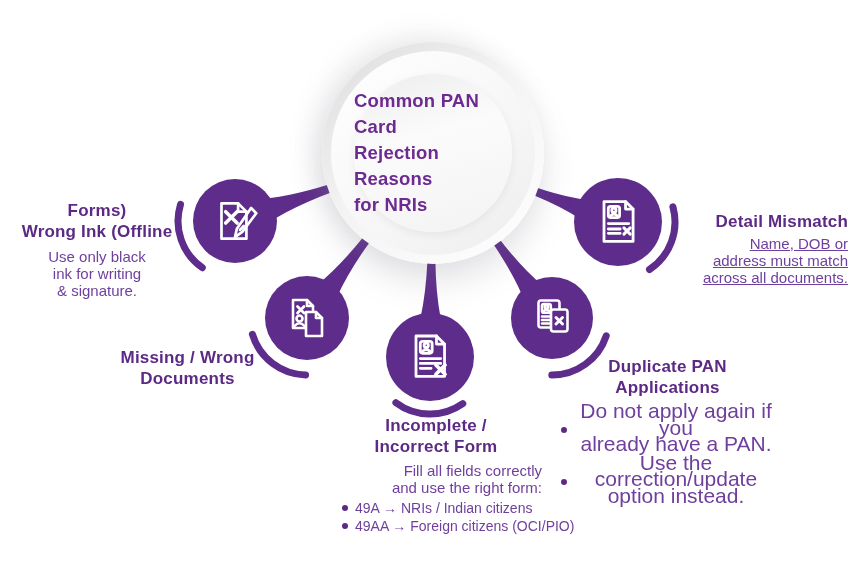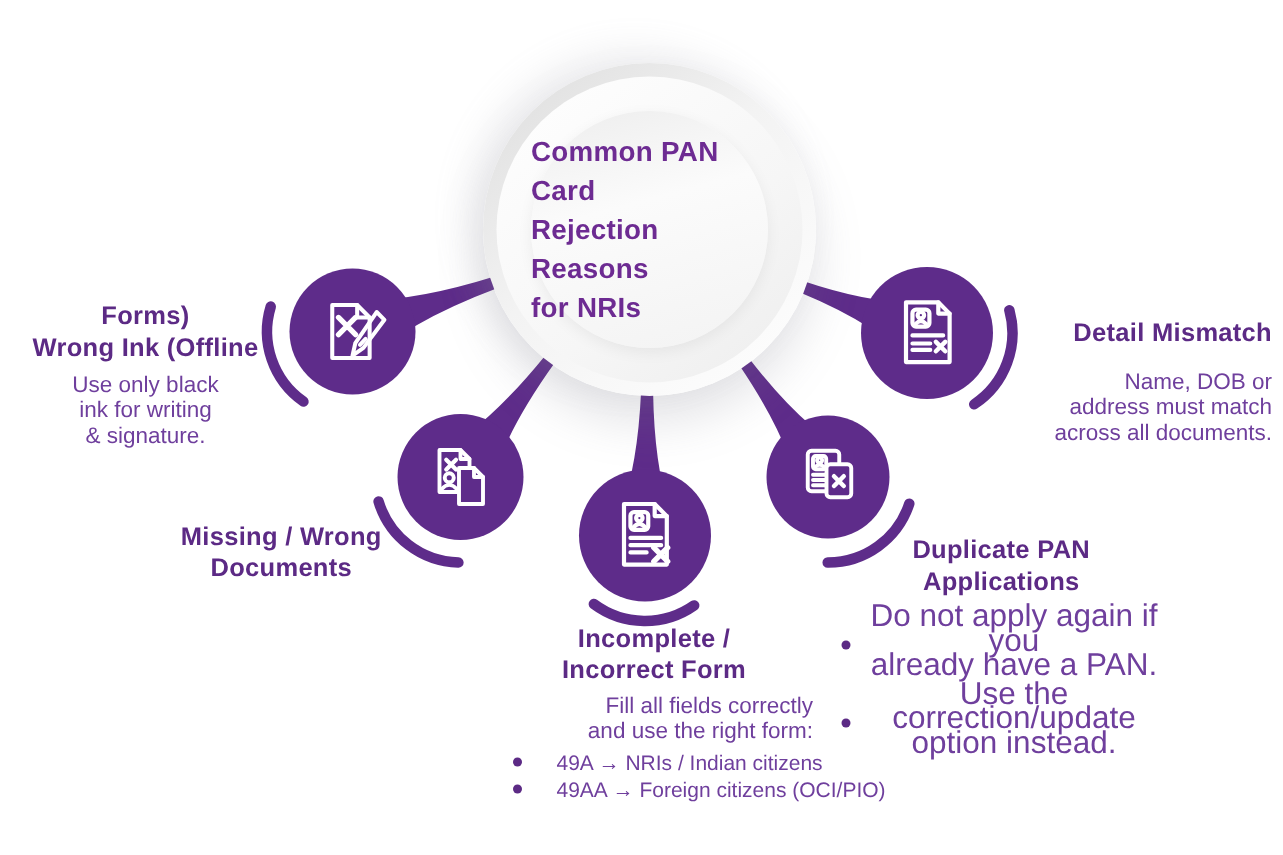--- a/index.html
+++ b/index.html
@@ -40,25 +40,25 @@
   .tblock{position:absolute;text-align:center;}
   .h{font-size:17px;line-height:21px;font-weight:700;color:var(--heading,#5c2a85);letter-spacing:.2px;}
   .b{font-size:15px;line-height:17px;color:var(--body,#6f3f9d);margin-top:6px;}
   .tb1{left:8px;top:200px;width:178px;}
   .tb2{left:95px;top:347px;width:185px;}
   .tb2 .b{margin-top:3px;}
   .tb3{left:330px;top:415px;width:212px;}
   .tb3 .b{margin-top:5px;text-align:right;}
   .tb4{left:555px;top:356px;width:225px;}
   .tb5{left:670px;top:211px;width:178px;text-align:right;}
-  .tb5 .b{margin-top:14px;}
+  .tb5 .b{margin-top:3px;text-decoration:underline;}
 
   .bullets3{margin-top:5px;text-align:left;padding-left:12px;}
   .brow{display:flex;align-items:center;margin-top:4px;font-size:14px;line-height:14px;
-    color:var(--body,#6f3f9d);white-space:nowrap;gap:16px;}
+    color:var(--body,#6f3f9d);white-space:nowrap;}
   .dot{width:6px;height:6px;border-radius:50%;background:var(--heading,#5c2a85);
     flex:0 0 6px;margin-right:7px;}
   .bullets4{margin-top:5px;}
   .brow4{display:flex;align-items:center;margin-top:2px;font-size:21px;line-height:16.5px;
     color:var(--body,#6f3f9d);}
   .brow4 .dot{margin-top:5px;margin-left:6px;margin-right:5px;}
   .brow4 .btxt{flex:1;text-align:center;}
 </style>
 </head>
 <body style="--purple: #5e2c8a; --title: #6d2b92; --heading: #5c2a85; --body: #6f3f9d; --icon: #ffffff;">

